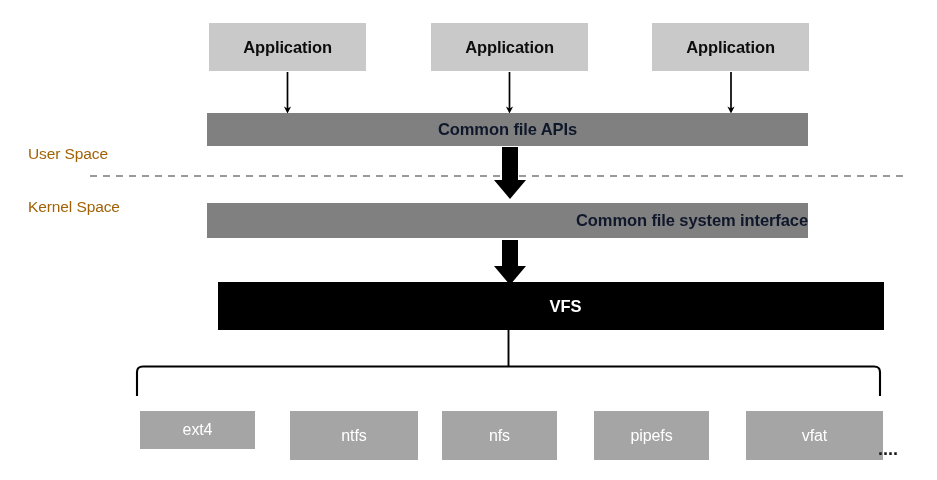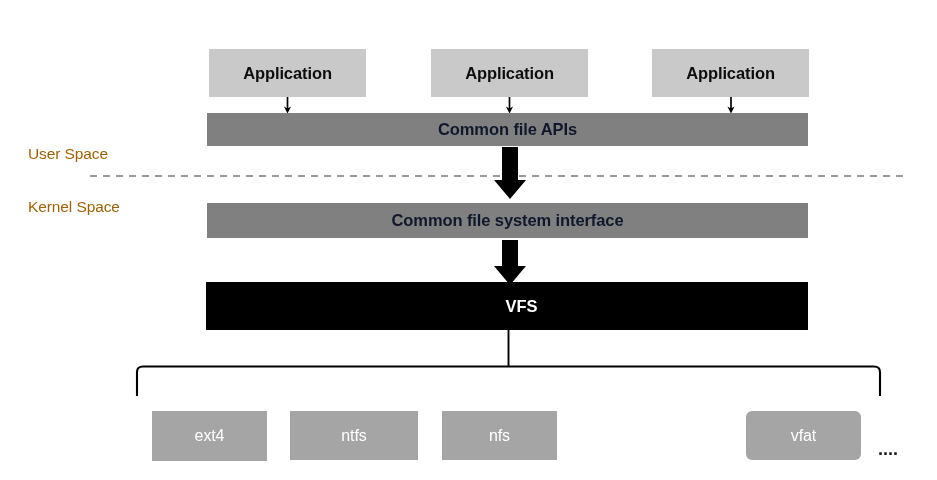--- a/index.html
+++ b/index.html
@@ -30,21 +30,20 @@
     text-align: center;
     line-height: 1.1;
   }
 
   .app-box {
     background: #c9c9c9;
     color: #0d0d0d;
     font-size: 16.5px;
     font-weight: bold;
     letter-spacing: -0.1px;
-    margin-top: 26px;
   }
 
   .layer-bar {
     background: #808080;
     color: #0f172a;
     font-size: 16.5px;
     font-weight: bold;
     letter-spacing: -0.1px;
   }
 
@@ -134,44 +133,47 @@
   </div>
 
   <div class="box app-box" style="left:652px; top:23px; width:157px; height:48px;">
     <span>Application</span>
   </div>
 
   <div class="box layer-bar" style="left:207px; top:113px; width:601px; height:33px;">
     <span>Common file APIs</span>
   </div>
 
-  <div class="box layer-bar" style="left:207px; top:203px; width:601px; height:35px;">
+  <div class="box layer-bar" style="left:207px; top:203px; width:601px; height:35px;justify-content:flex-end;">
     <span>Common file system interface</span>
   </div>
 
-  <div class="box vfs-bar" style="left:206px; top:282px; width:602px; height:48px;padding-left:29px;">
+  <div class="box vfs-bar" style="left:218px; top:282px; width:666px; height:48px;padding-left:29px;">
     <span>VFS</span>
   </div>
 
   <div class="space-label" style="left:28px; top:145px;">User Space</div>
 
   <div class="space-label" style="left:28px; top:198px;">Kernel Space</div>
 
-  <div class="box fs-box" style="left:152px; top:411px; width:115px; height:50px;">
+  <div class="box fs-box" style="left:140px; top:411px; width:115px; height:38px;">
     <span>ext4</span>
   </div>
 
   <div class="box fs-box" style="left:290px; top:411px; width:128px; height:49px;">
     <span>ntfs</span>
   </div>
 
   <div class="box fs-box" style="left:442px; top:411px; width:115px; height:49px;">
     <span>nfs</span>
   </div>
 
+  <div class="box fs-box" style="left:594px; top:411px; width:115px; height:49px;">
+    <span>pipefs</span>
+  </div>
 
-  <div class="box fs-box" style="left:746px; top:411px; width:115px; height:49px;border-radius:6px;">
+  <div class="box fs-box" style="left:746px; top:411px; width:137px; height:49px;">
     <span>vfat</span>
   </div>
 
   <div class="ellipsis" style="left:878px; top:439px;">....</div>
 
 </div>
 
 </body></html>

